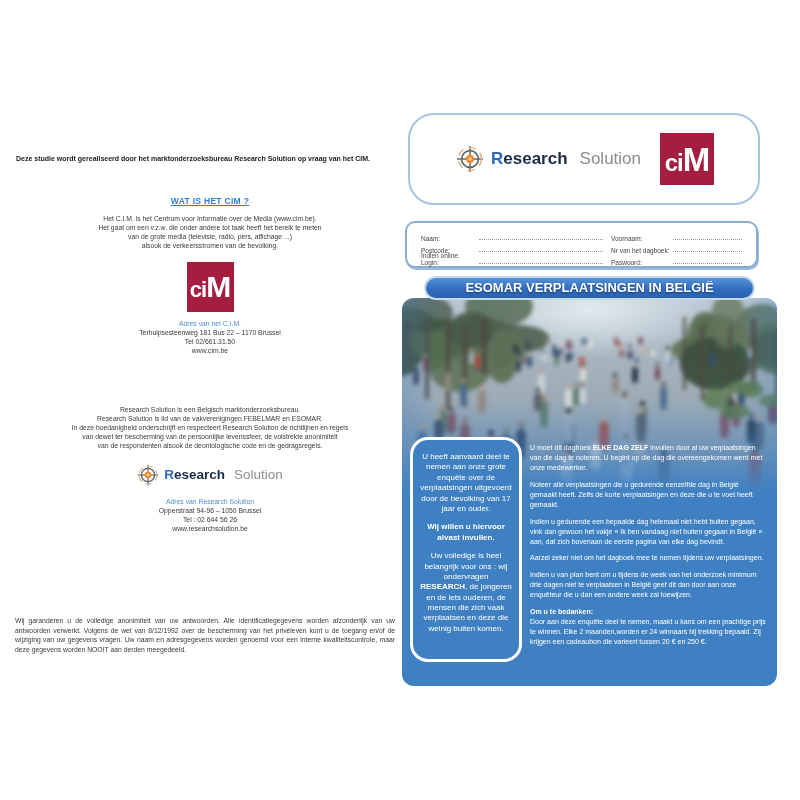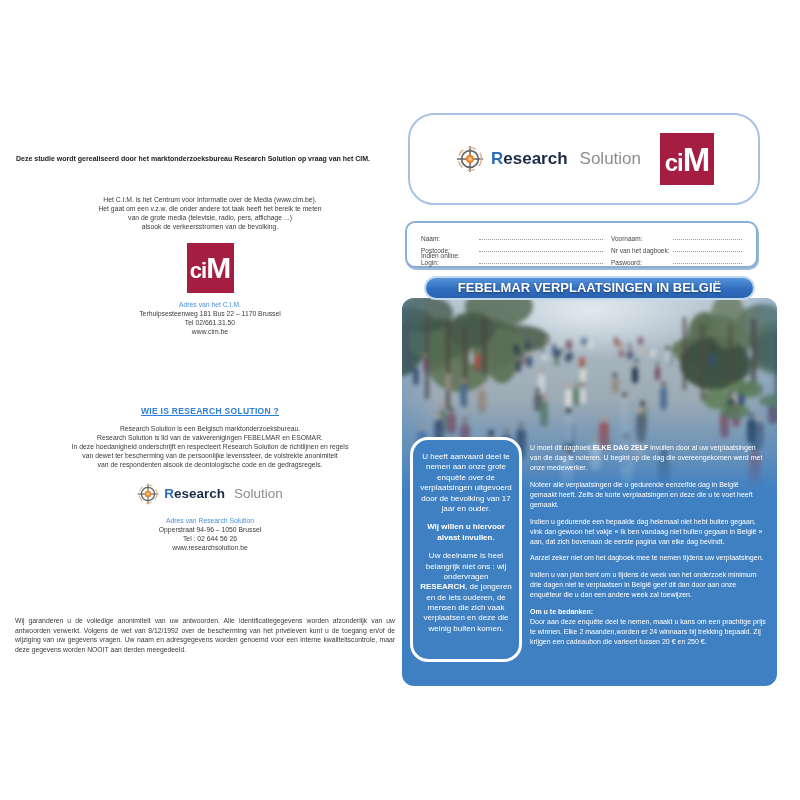--- a/index.html
+++ b/index.html
@@ -81,35 +81,35 @@
   .rtext b{font-weight:bold;}
 </style>
 </head>
 <body>
 
 <section>
 
   <p class="intro">Deze studie wordt gerealiseerd door het marktonderzoeksbureau Research Solution op vraag van het CIM.</p>
 
   <div class="col-center" id="cim-block">
+    <h3 class="blue-h">WAT IS HET CIM ?</h3>
     <p class="body-line">Het C.I.M. is het Centrum voor Informatie over de Media (www.cim.be).</p>
     <p class="body-line">Het gaat om een v.z.w. die onder andere tot taak heeft het bereik te meten</p>
     <p class="body-line">van de grote media (televisie, radio, pers, affichage ...)</p>
     <p class="body-line">alsook de verkeersstromen van de bevolking.</p>
     <div class="cim-logo">
       <span class="t"><span>ci</span><b>M</b></span>
     </div>
     <p class="addr-label">Adres van het C.I.M.</p>
     <p class="addr">Terhulpsesteenweg 181 Bus 22 – 1170 Brussel</p>
     <p class="addr">Tel  02/661.31.50</p>
     <p class="addr">www.cim.be</p>
   </div>
 
   <div class="col-center" id="rs-block">
-    <h3 class="blue-h">WIE IS RESEARCH SOLUTION ?</h3>
     <p class="body-line">Research Solution is een Belgisch marktonderzoeksbureau.</p>
     <p class="body-line">Research Solution is lid van de vakverenigingen  FEBELMAR en ESOMAR.</p>
     <p class="body-line">In deze hoedanigheid onderschrijft en respecteert Research Solution de richtlijnen en regels</p>
     <p class="body-line">van dewet ter bescherming van de persoonlijke levenssfeer, de volstrekte anonimiteit</p>
     <p class="body-line">van de respondenten alsook de deontologische code en de gedragsregels.</p>
     <span class="rs-logo">
       <svg viewBox="0 0 30 30">
         <line x1="15" y1="1" x2="15" y2="29" stroke="#666" stroke-width="1.6"></line>
         <line x1="1" y1="15" x2="29" y2="15" stroke="#666" stroke-width="1.6"></line>
         <circle cx="15" cy="15" r="12.3" fill="none" stroke="#d9b48a" stroke-width="1.5" stroke-dasharray="8 6"></circle>
@@ -353,26 +353,26 @@
           <i style="position: absolute; left: calc(16.8866% + 2.3px); top: 127.475px; width: 5.38652px; height: 5.38652px; border-radius: 50%; background: rgb(138, 122, 102);"></i>
           <i style="position: absolute; left: 85.0585%; top: 91.1758px; width: 30.6988px; height: 12.8803px; border-radius: 50%; background: rgb(93, 122, 70); opacity: 0.85;"></i>
           <i style="position: absolute; left: 78.9219%; top: 97.5585px; width: 27.1943px; height: 21.2867px; border-radius: 50%; background: rgb(93, 122, 70); opacity: 0.85;"></i>
           <i style="position: absolute; left: 93.3322%; top: 104.358px; width: 34.9086px; height: 13.4026px; border-radius: 50%; background: rgb(93, 122, 70); opacity: 0.85;"></i>
           <i style="position: absolute; left: 88.3839%; top: 91.1237px; width: 23.5274px; height: 16.7939px; border-radius: 50%; background: rgb(93, 122, 70); opacity: 0.85;"></i>
           <i style="position: absolute; left: 83.3916%; top: 113.737px; width: 30.347px; height: 15.5788px; border-radius: 50%; background: rgb(93, 122, 70); opacity: 0.85;"></i>
         </div>
       <div class="photo-tone"></div>
     </div>
 
-    <div class="banner">FEBELMAR VERPLAATSINGEN IN BELGIË</div>
+    <div class="banner">ESOMAR VERPLAATSINGEN IN BELGIË</div>
 
     <div class="lbox">
       <p>U heeft aanvaard deel te nemen aan onze grote enquête over de verplaatsingen uitgevoerd door de bevolking van 17 jaar en ouder.</p>
       <p class="bold">Wij willen u hiervoor alvast invullen.</p>
-      <p><span>Uw deelname is heel belangrijk niet ons : wij ondervragen </span><span class="bold">RESEARCH</span><span>, de jongeren en de iets ouderen, de mensen die zich vaak verplaatsen en deze die weinig buiten komen.</span></p>
+      <p><span>Uw volledige is heel belangrijk voor ons : wij ondervragen </span><span class="bold">RESEARCH</span><span>, de jongeren en de iets ouderen, de mensen die zich vaak verplaatsen en deze die weinig buiten komen.</span></p>
     </div>
 
     <div class="rtext">
       <p><span>U moet dit dagboek </span><b>ELKE DAG ZELF</b><span> invullen door al uw verplaatsingen van die dag te noteren. U begint op die dag die overeengekomen werd met onze medewerker.</span></p>
       <p>Noteer alle verplaatsingen die u gedurende eenzelfde dag in België gemaakt heeft. Zelfs de korte verplaatsingen en deze die u te voet heeft gemaakt.</p>
       <p>Indien u gedurende een bepaalde dag helemaal niet hebt buiten gegaan, vink dan gewoon het vakje « Ik ben vandaag niet buiten gegaan in België » aan, dat zich bovenaan de eerste pagina van elke dag bevindt.</p>
       <p>Aarzel zeker niet om het dagboek mee te nemen tijdens uw verplaatsingen.</p>
       <p>Indien u van plan bent om u tijdens de week van het onderzoek  minimum drie dagen niet te verplaatsen in België geef dit dan door aan onze enquêteur die u dan een andere week zal toewijzen.</p>
       <p><b>Om u te bedanken:</b><br><span>Door aan deze enquête deel te nemen, maakt u kans om een prachtige prijs te winnen. Elke 2 maanden,worden er 24 winnaars bij trekking bepaald. Zij krijgen een cadeaubon die varieert tussen 20 € en 250 €.</span></p>
     </div>

